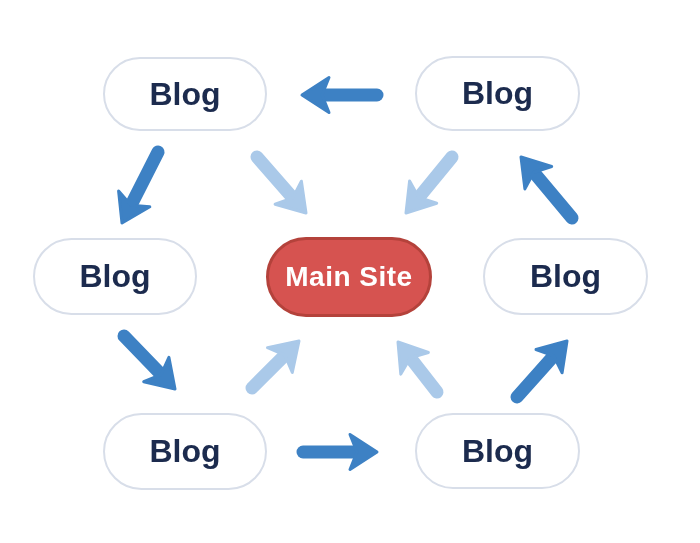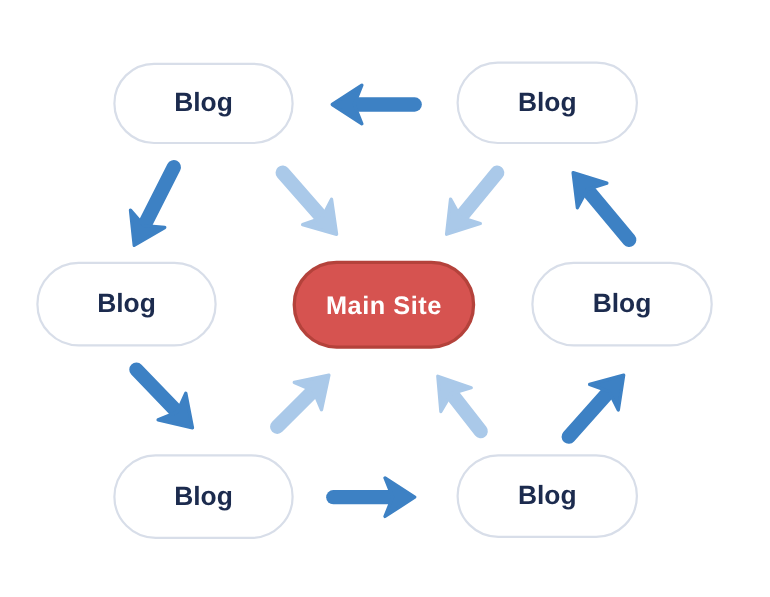--- a/index.html
+++ b/index.html
@@ -10,27 +10,27 @@
   }
   .arrow-layer{position:absolute;left:0;top:0;width:700px;height:543px;}
   .node{
     position:absolute;display:flex;align-items:center;justify-content:center;
     box-sizing:border-box;border-radius:42px;white-space:nowrap;
   }
   .node.blog{
     background:var(--node-fill,#fff);
     border:2px solid var(--node-border,#d8dee9);
     color:var(--node-text,#1c2b4e);
-    font-size:24px;font-weight:700;
+    font-size:32px;font-weight:700;
   }
   .node.main{
     background:var(--center-fill,#d65350);
     border:3px solid var(--center-border,#b4423b);
     color:var(--center-text,#fff);
-    font-size:23px;font-weight:700;letter-spacing:.5px;
+    font-size:28px;font-weight:700;letter-spacing:.5px;
   }
   
   .pos-top-left     {left:103px;top:57px; width:164px;height:74px;}
   .pos-top-right    {left:415px;top:56px; width:165px;height:75px;}
   .pos-mid-left     {left:33px; top:238px;width:164px;height:77px;}
   .pos-mid-right    {left:483px;top:238px;width:165px;height:77px;}
   .pos-bottom-left  {left:103px;top:413px;width:164px;height:77px;}
   .pos-bottom-right {left:415px;top:413px;width:165px;height:76px;}
   .pos-main         {left:266px;top:237px;width:166px;height:80px;}
 </style>

